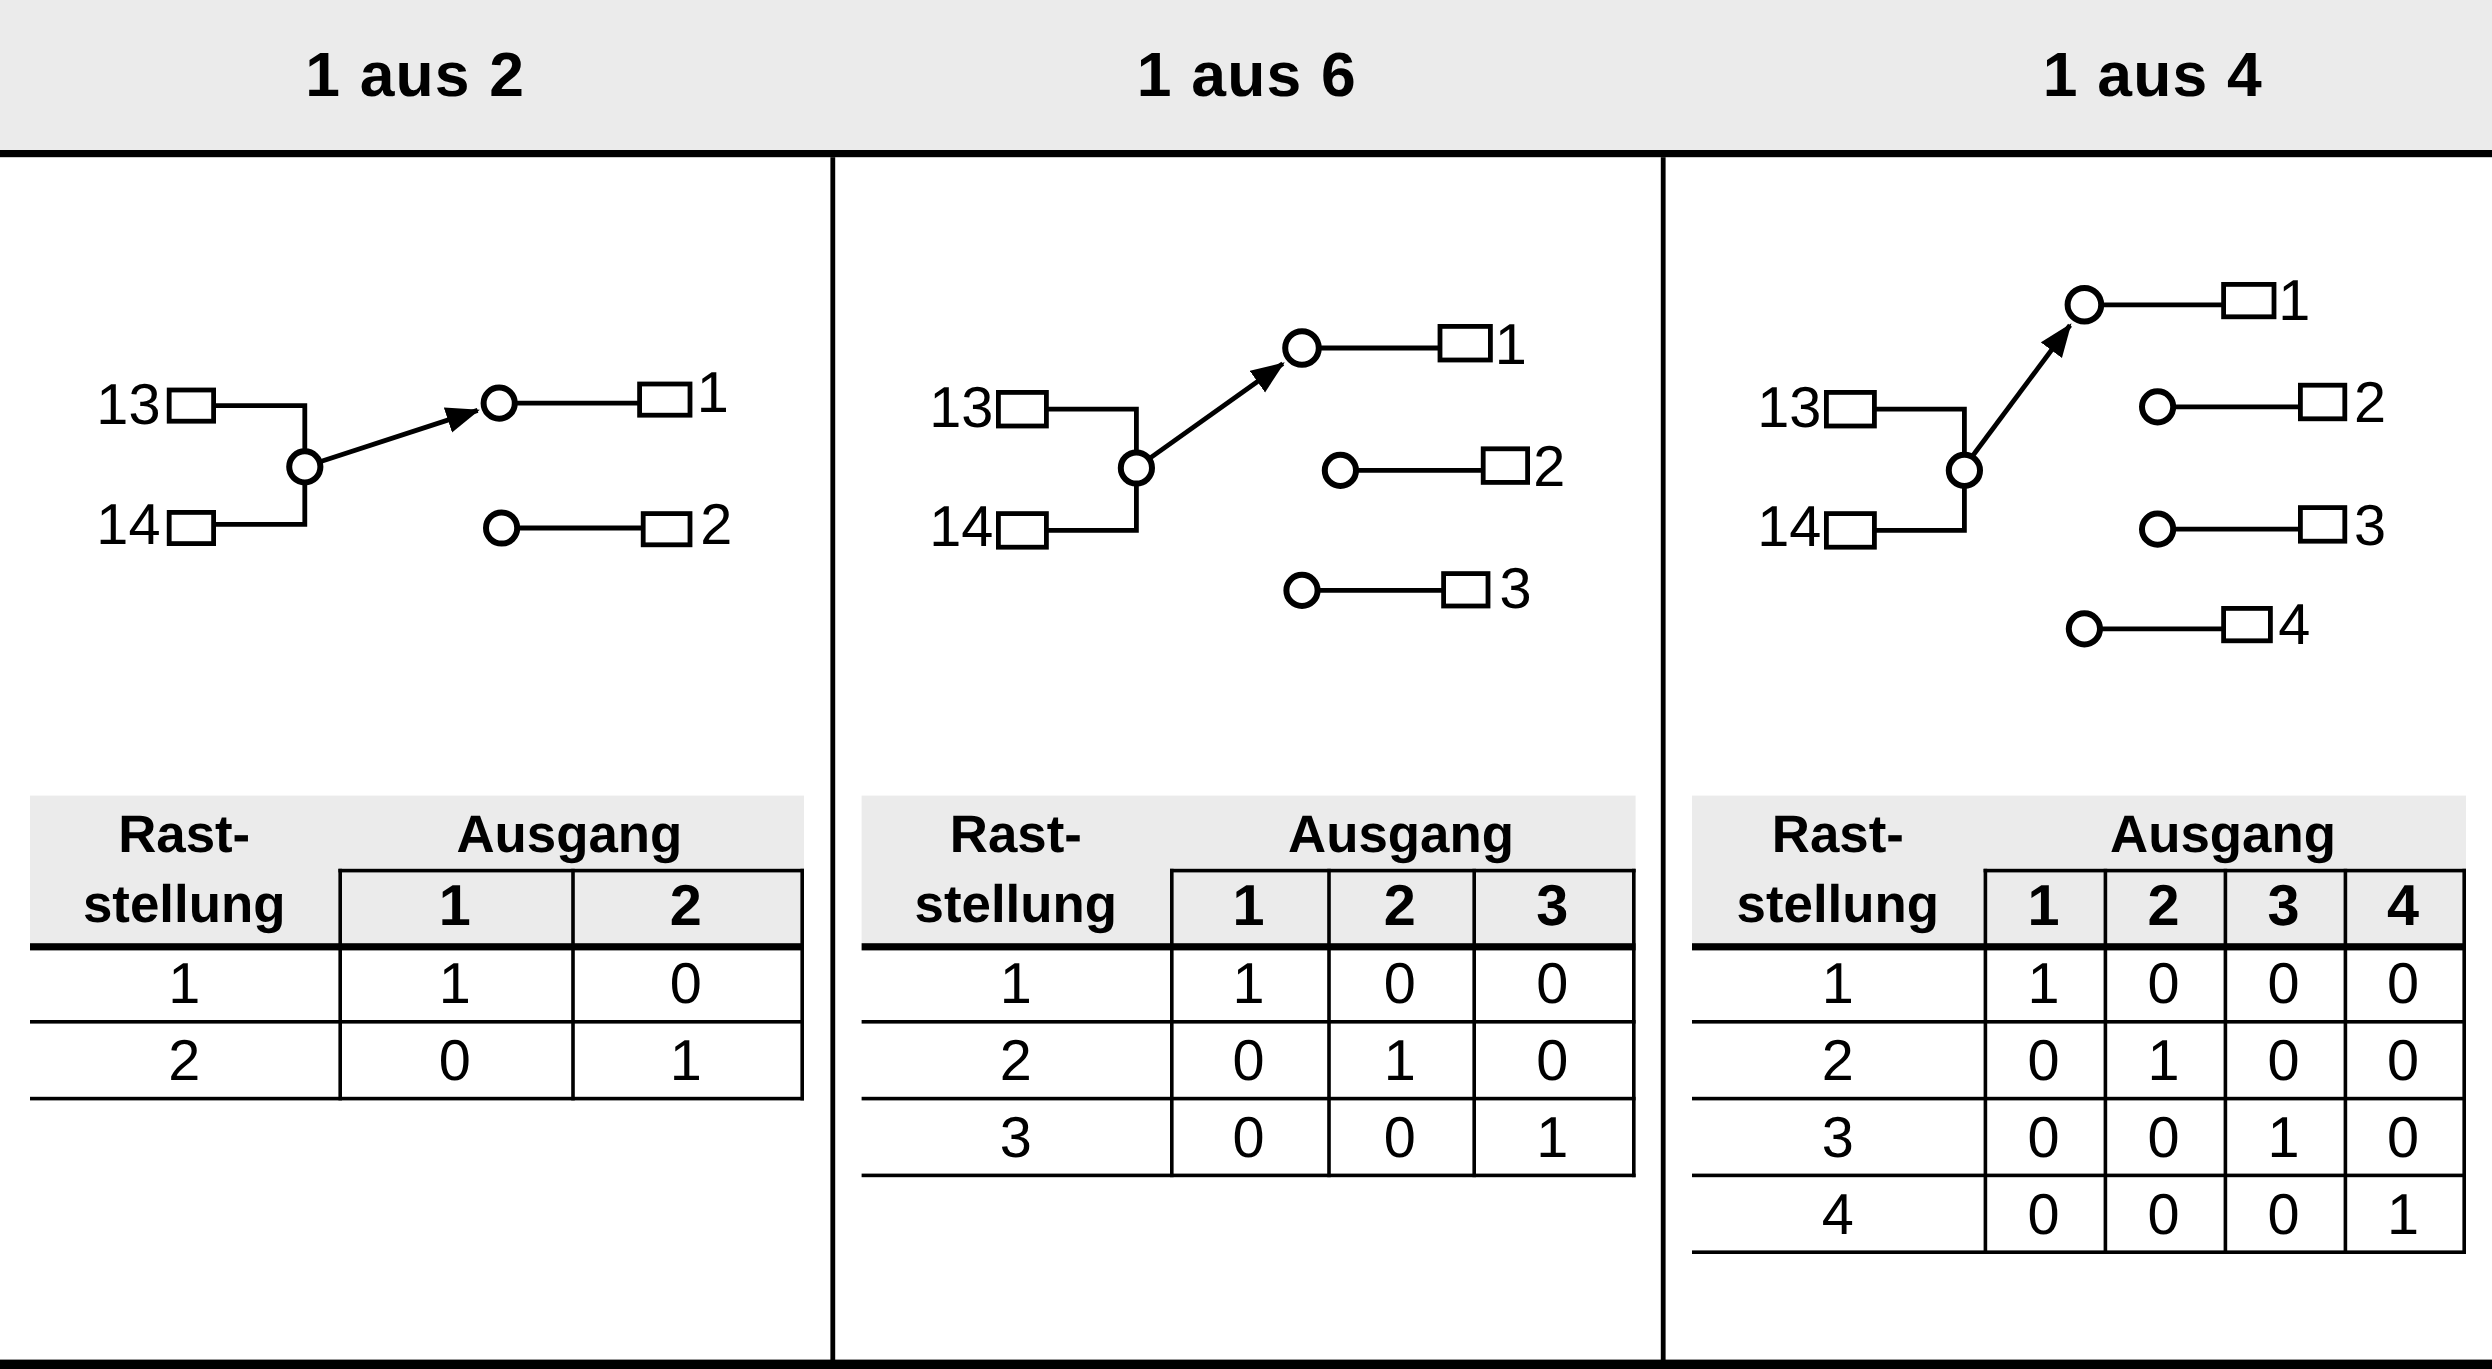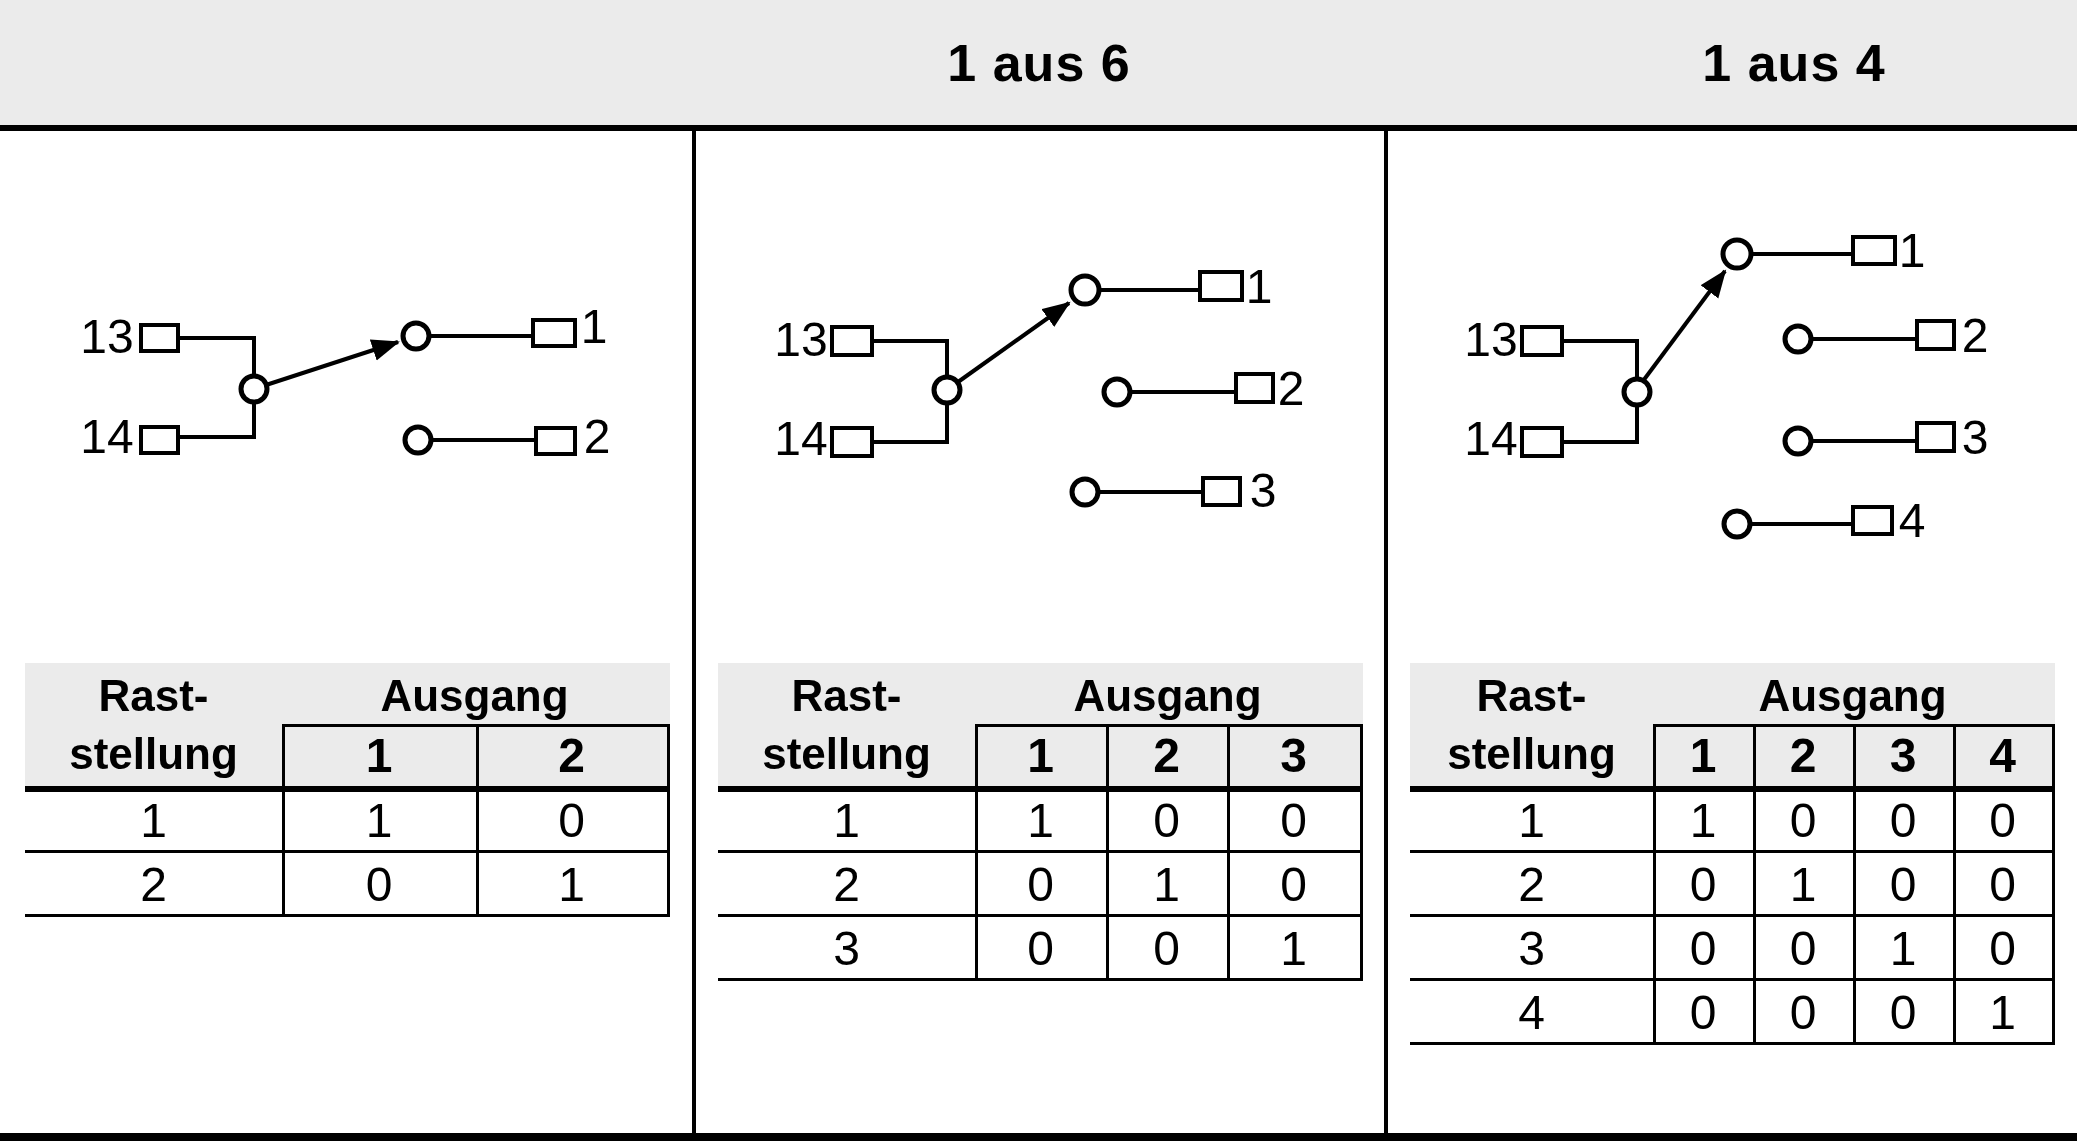--- a/index.html
+++ b/index.html
@@ -17,20 +17,21 @@
   .bh2{font-weight:bold;font-size:48px;}
   .bv{font-size:48px;font-weight:normal;}
   svg text{font-family:"Liberation Sans","DejaVu Sans",sans-serif;font-size:48px;fill:#000;}
 </style>
 </head>
 <body>
 
 <div class="page">
 
   <div class="band"></div>
+  <div class="title" style="left:0;">1 aus 2</div>
   <div class="title" style="left:693px;">1 aus 6</div>
   <div class="title" style="left:1448px;">1 aus 4</div>
   <div class="hl" style="left:0;top:125px;width:2077px;height:6px;"></div>
 
   <div class="vl" style="left:692px;top:131px;width:4px;height:1010px;"></div>
   <div class="vl" style="left:1384px;top:131px;width:4px;height:1010px;"></div>
   <div class="hl" style="left:0;top:1133px;width:2077px;height:8px;"></div>
 
   <svg class="svgpanel" style="left:0;" viewBox="0 0 692 532">
     <defs>

